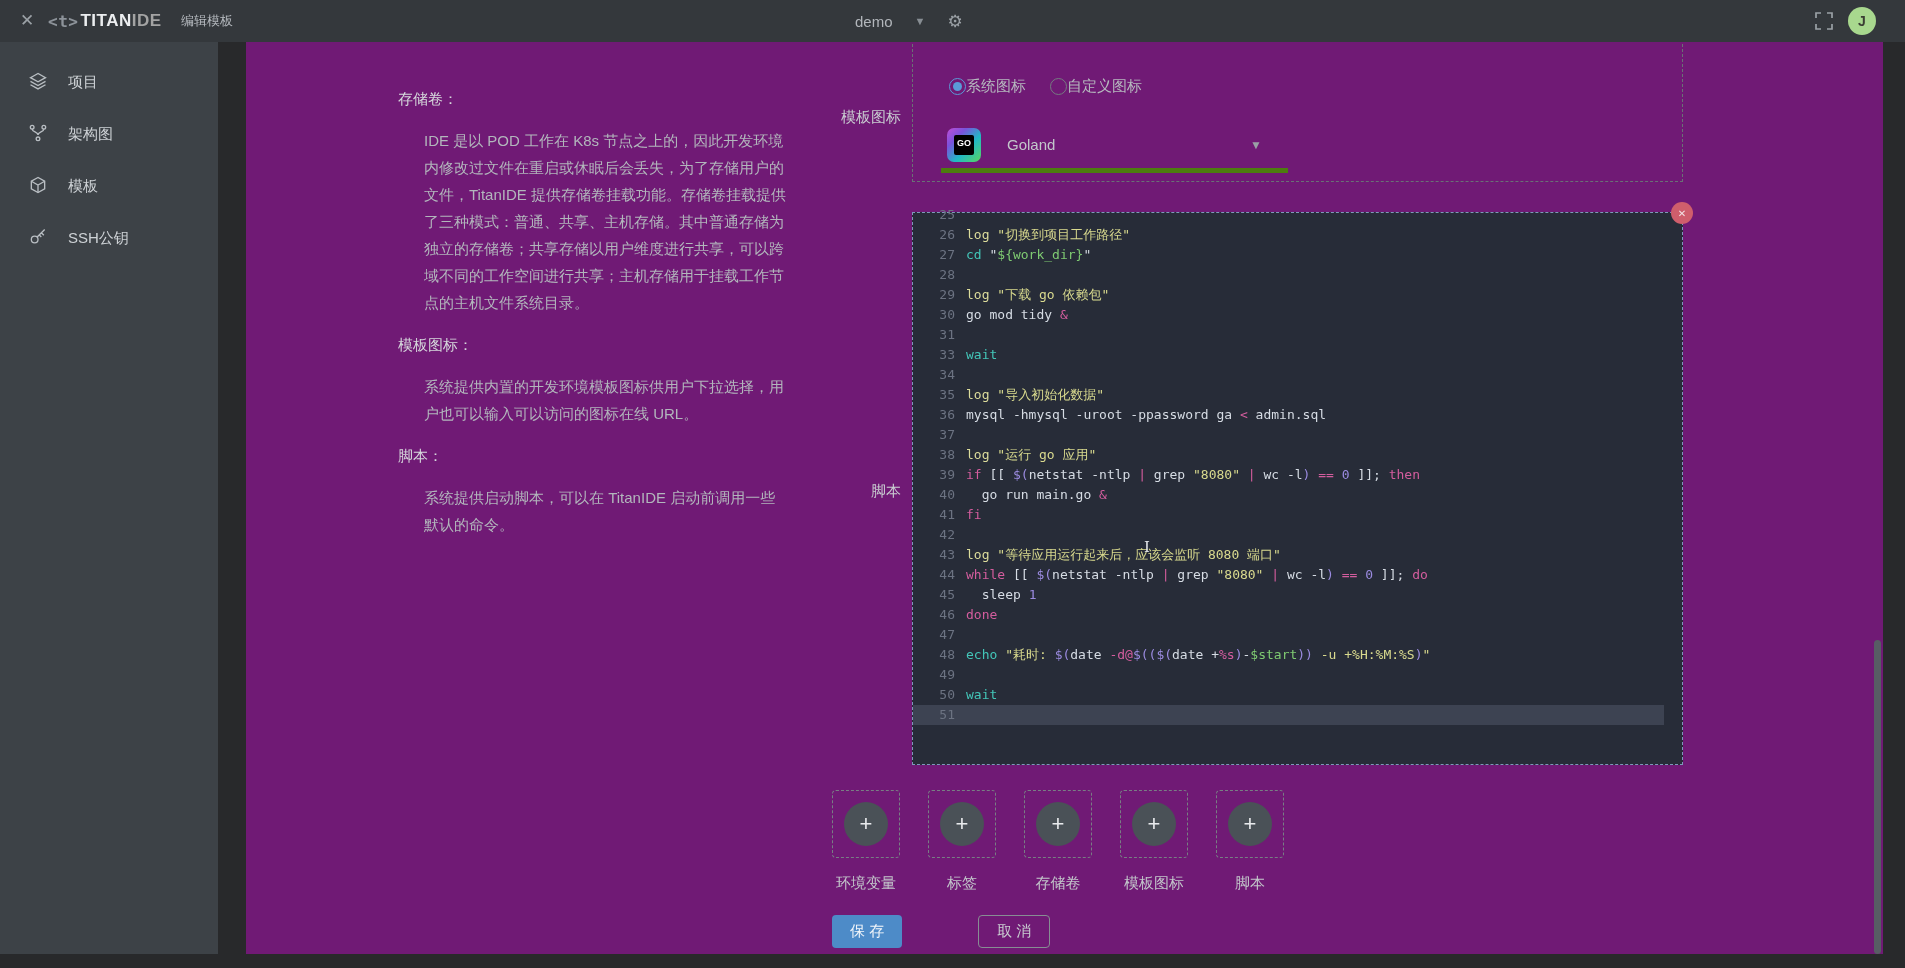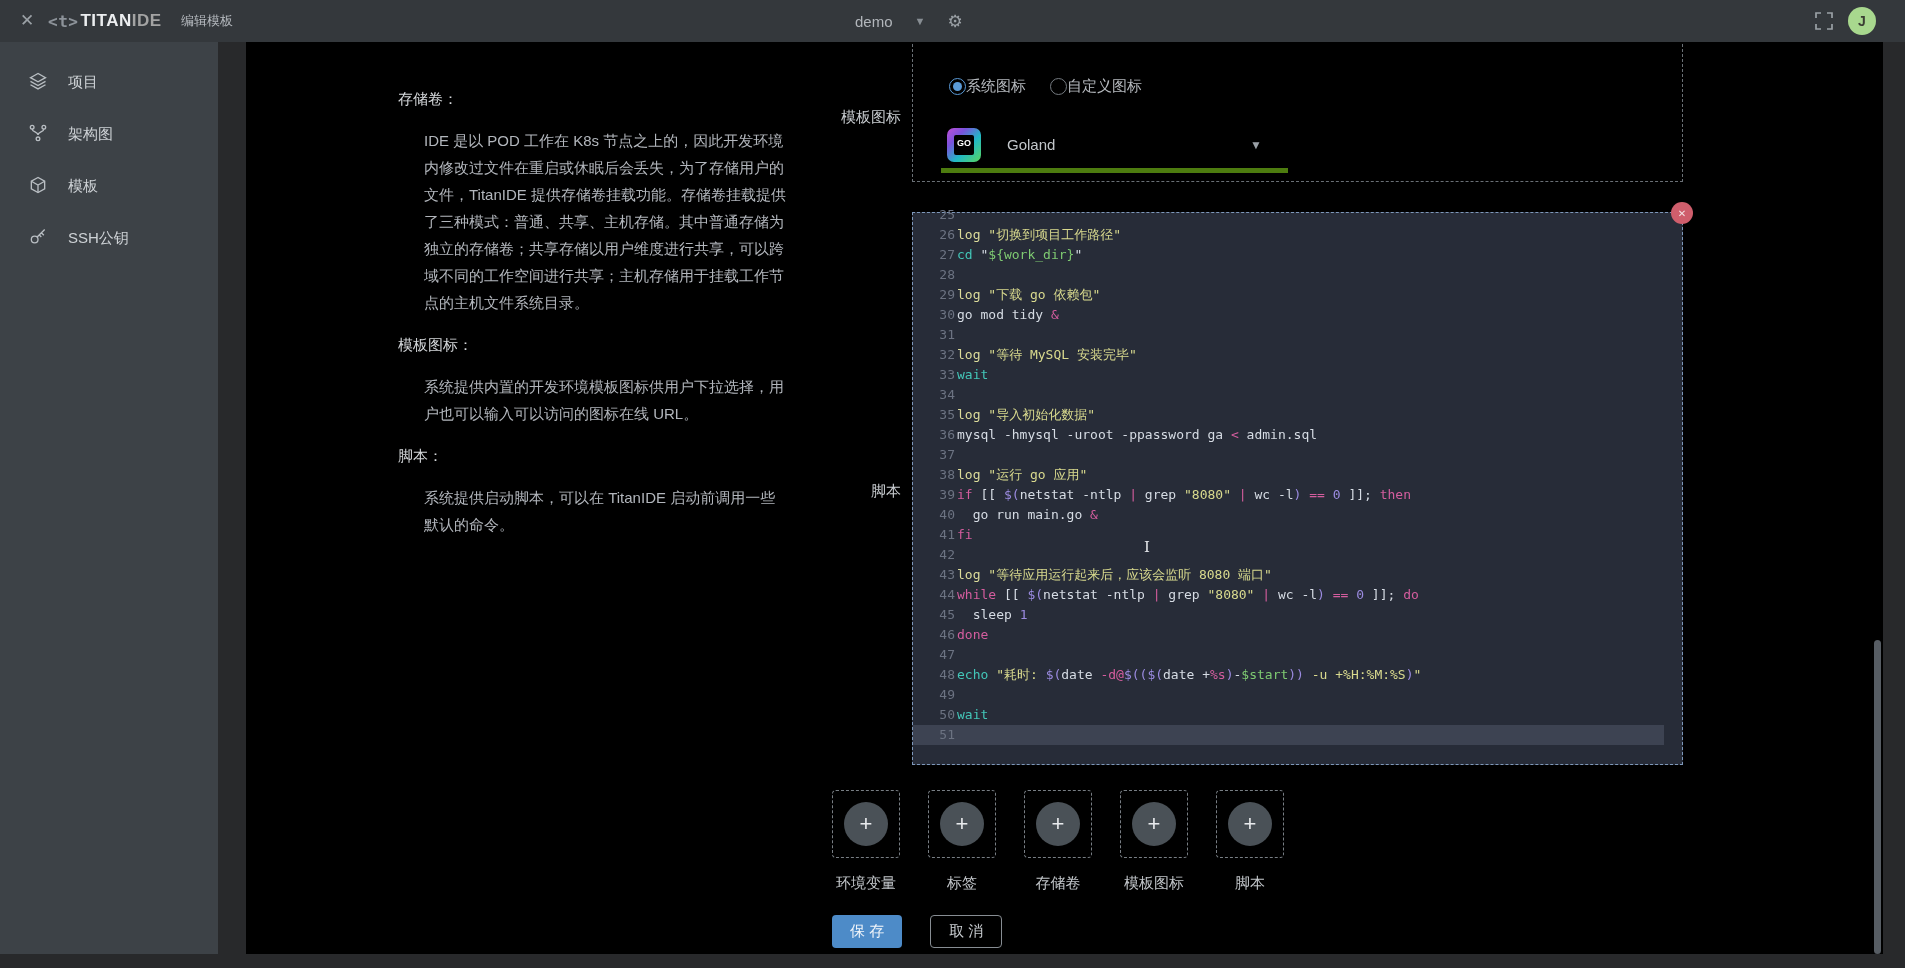--- a/index.html
+++ b/index.html
@@ -28,21 +28,21 @@
 
   
   .sidebar { position:absolute; left:0; top:42px; width:218px; height:912px; background:#3d4247; z-index:20; }
   .side-item { display:flex; align-items:center; height:52px; padding-left:28px; gap:20px;
                color:#ced2d6; font-size:15px; cursor:pointer; }
   .sidebar { padding-top:14px; }
   .side-item svg { width:20px; height:20px; stroke:#b9bec3; fill:none; stroke-width:1.6; flex:none; }
 
   
   .panel { position:absolute; left:246px; top:42px; width:1637px; height:912px;
-           background:#000000; overflow:hidden; z-index:10; }
+           background:#701a75; overflow:hidden; z-index:10; }
 
   
   .help { position:absolute; left:152px; top:48px; width:392px; }
   .help-head { color:#d6d9dc; font-size:15px; margin-bottom:18px; }
   .help-body { color:#b2b6bc; font-size:15px; line-height:27px; padding-left:26px; margin-bottom:20px; }
 
   
   .fld-label { position:absolute; width:120px; text-align:right; color:#c9cdd1; font-size:15px; }
   .lbl-icon { left:535px; top:66px; }
   .lbl-script { left:535px; top:440px; }
@@ -67,42 +67,42 @@
 
   
   .box-script { position:absolute; left:666px; top:170px; width:771px; height:553px;
                 border:1px dashed #7e98ba; background:#272c38; }
   .del-badge { position:absolute; right:-11px; top:-11px; width:22px; height:22px; border-radius:50%;
                background:#cf5e6c; color:#f4e3e5; font-size:10px; display:flex; align-items:center;
                justify-content:center; cursor:pointer; z-index:5; }
   .ed-rows { margin-top:-8px; font-family:"DejaVu Sans Mono", monospace; font-size:13px; }
   .ed-row { display:flex; height:20px; line-height:20px; }
   .ed-row.cur { background:#3d4352; margin-right:18px; }
-  .ln { width:42px; text-align:right; color:#6c7382; flex:none; margin-right:2px; }
+  .ln { width:42px; text-align:right; color:#6c7382; flex:none; margin-right:11px; }
   .cd { white-space:pre; }
   .tk-w{color:#d6dce4} .tk-str{color:#d9da8e} .tk-fn{color:#dcdc9b}
   .tk-kw{color:#d45d9e} .tk-tl{color:#43c6b8} .tk-gr{color:#7fcb72} .tk-pu{color:#9b8be0}
   .ibeam { position:absolute; left:898px; top:496px; color:#e6e9ec; font-family:"DejaVu Serif", serif;
            font-size:15px; z-index:6; }
 
   
   .tiles { position:absolute; left:586px; top:748px; display:flex; gap:28px; }
   .tile-wrap { width:68px; text-align:center; }
   .tile { width:68px; height:68px; border:1px dashed #787e84; border-radius:4px;
           display:flex; align-items:center; justify-content:center; cursor:pointer; }
   .tile-circle { width:44px; height:44px; border-radius:50%; background:#4a5157; color:#e8eaed;
                  font-size:22px; font-weight:300; display:flex; align-items:center; justify-content:center; }
   .tile-lbl { margin-top:16px; color:#c3c7cb; font-size:15px; white-space:nowrap; }
 
   
   .btn-row { position:absolute; left:586px; top:873px; display:flex; gap:28px; }
   .btn { height:33px; padding:4px 18px; border-radius:4px; font-size:15px; display:flex;
          align-items:center; justify-content:center; cursor:pointer; }
   .btn-save { background:#4d8bc8; color:#f2f6fa; }
-  .btn-cancel { background:transparent; border:1px solid #878d93; color:#c9cdd1; }
+  .btn-cancel { background:transparent; border:1px solid #878d93; color:#c9cdd1;margin-left:48px; }
 
   
   .scroll-thumb { position:absolute; right:2px; top:598px; width:7px; height:314px;
                   background:#575d64; border-radius:4px; }
 </style>
 </head>
 <body>
 
 <div class="topbar">
   <div class="close-x">✕</div>
@@ -216,24 +216,20 @@
         </div>
         <div class="ed-row">
           <span class="ln">30</span>
           <span class="cd"><span class="tk-w">go mod tidy </span><span class="tk-kw">&amp;</span></span>
         </div>
         <div class="ed-row">
           <span class="ln">31</span>
           <span class="cd"></span>
         </div>
         <div class="ed-row">
-          <span class="ln">32</span>
-          <span class="cd"><span class="tk-fn">log</span><span class="tk-w"> </span><span class="tk-str">"等待 MySQL 安装完毕"</span></span>
-        </div>
-        <div class="ed-row">
           <span class="ln">33</span>
           <span class="cd"><span class="tk-tl">wait</span></span>
         </div>
         <div class="ed-row">
           <span class="ln">34</span>
           <span class="cd"></span>
         </div>
         <div class="ed-row">
           <span class="ln">35</span>
           <span class="cd"><span class="tk-fn">log</span><span class="tk-w"> </span><span class="tk-str">"导入初始化数据"</span></span>

